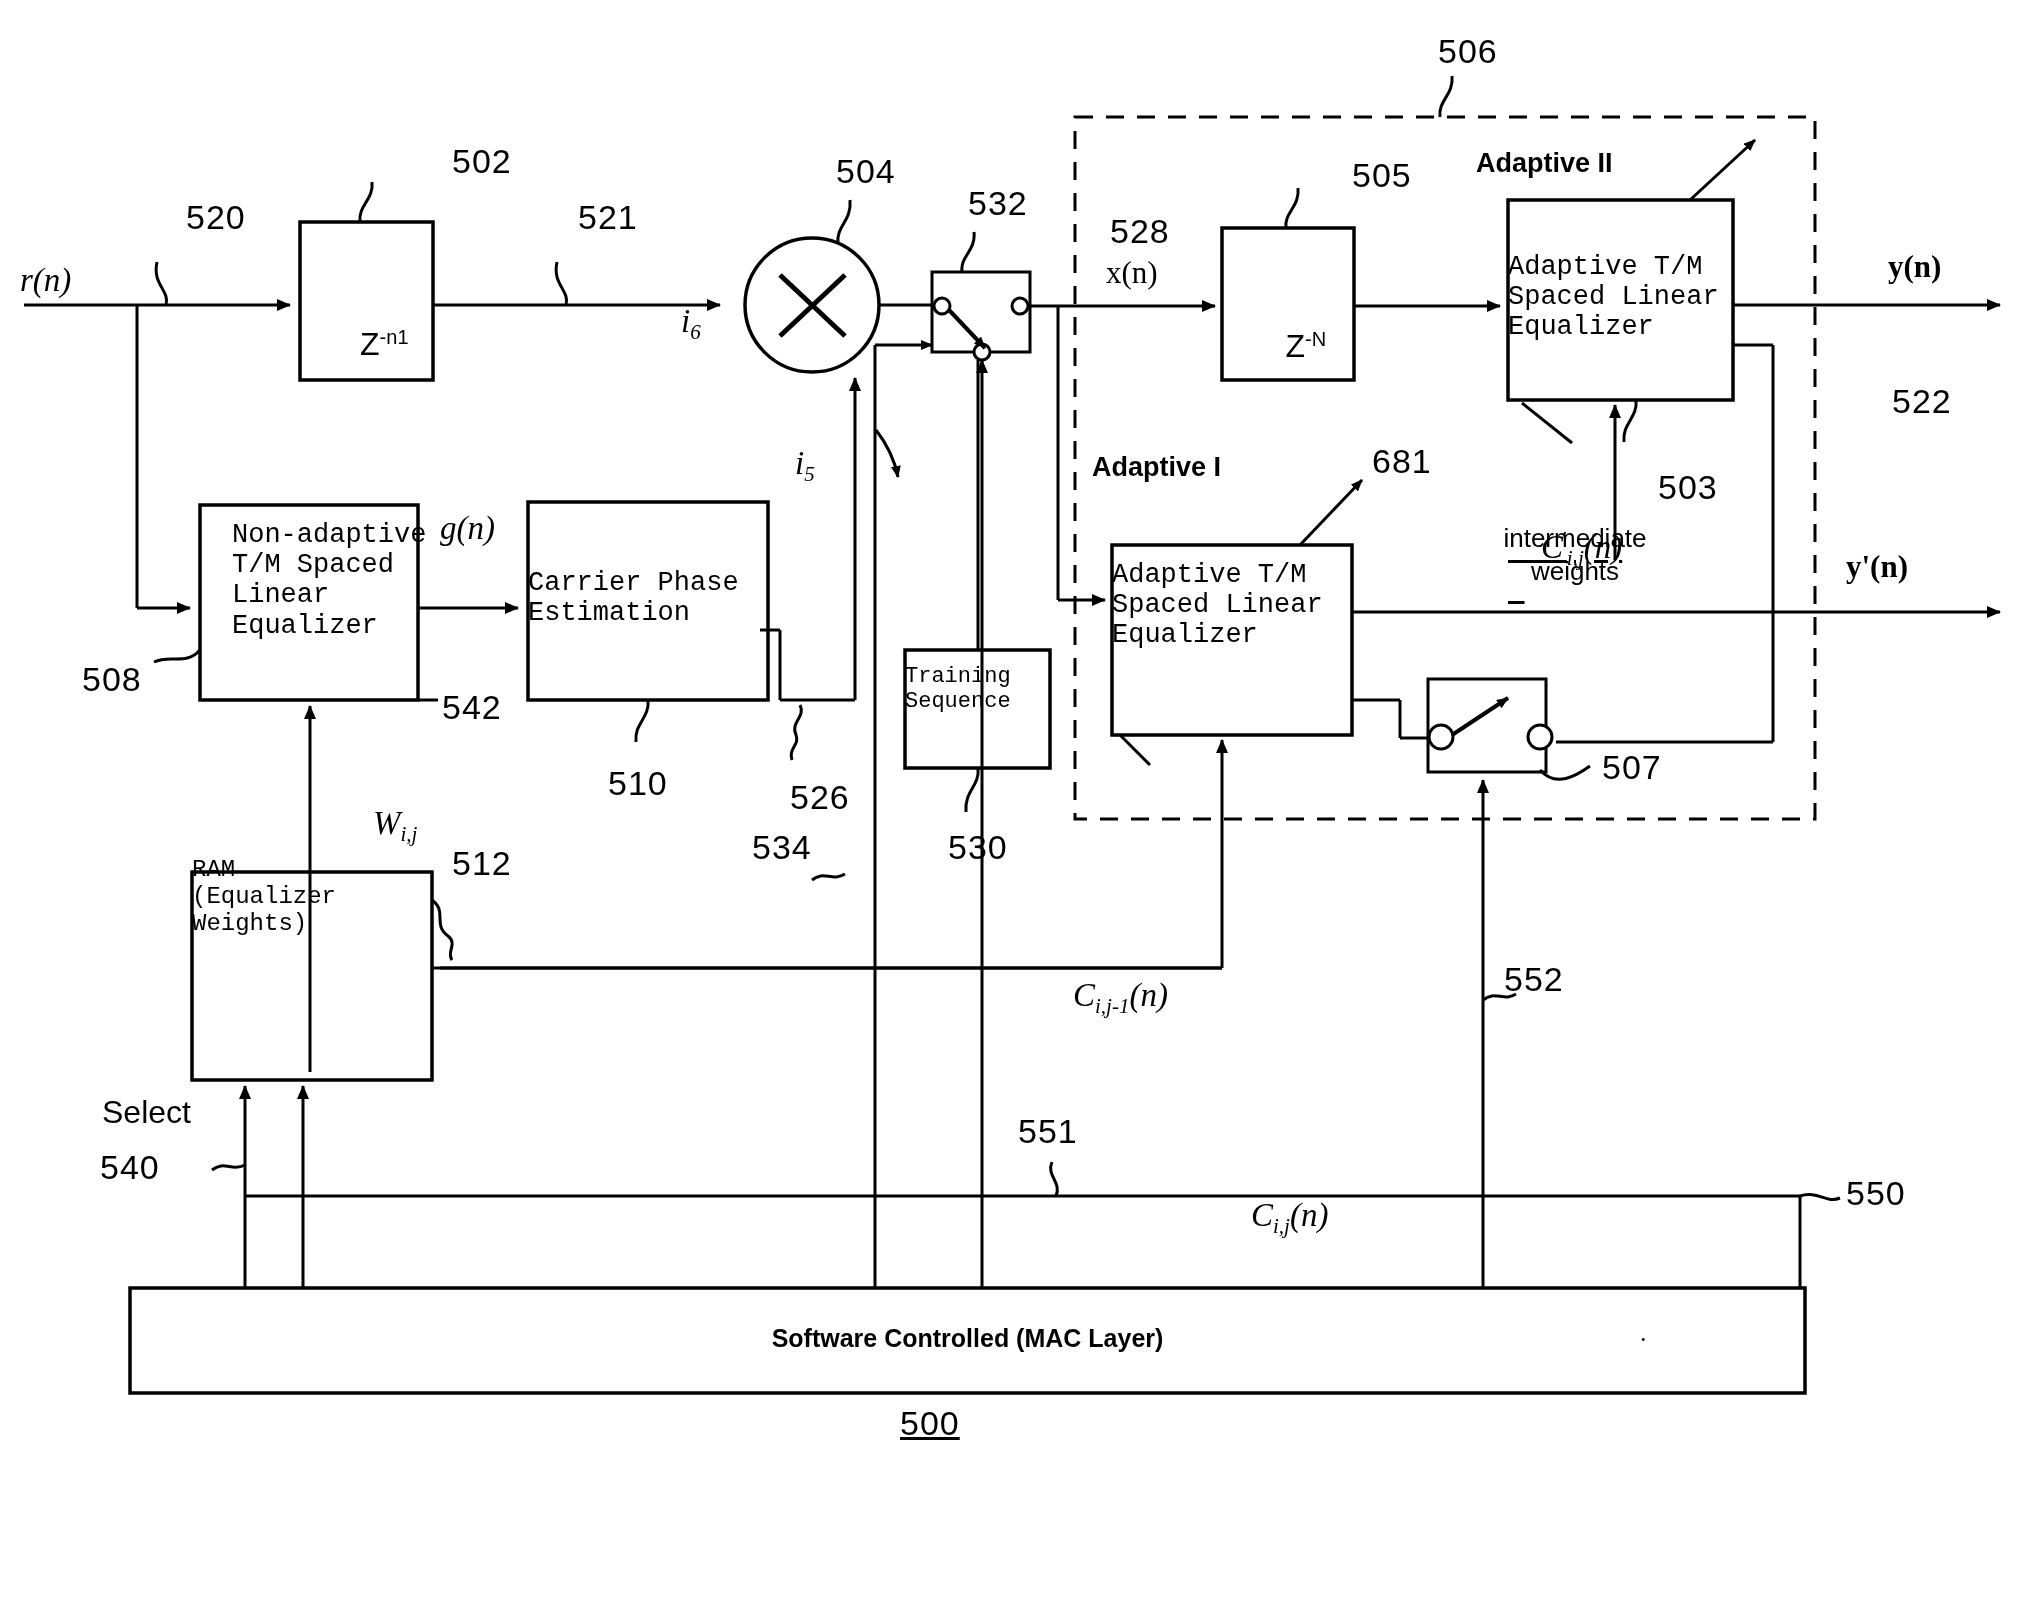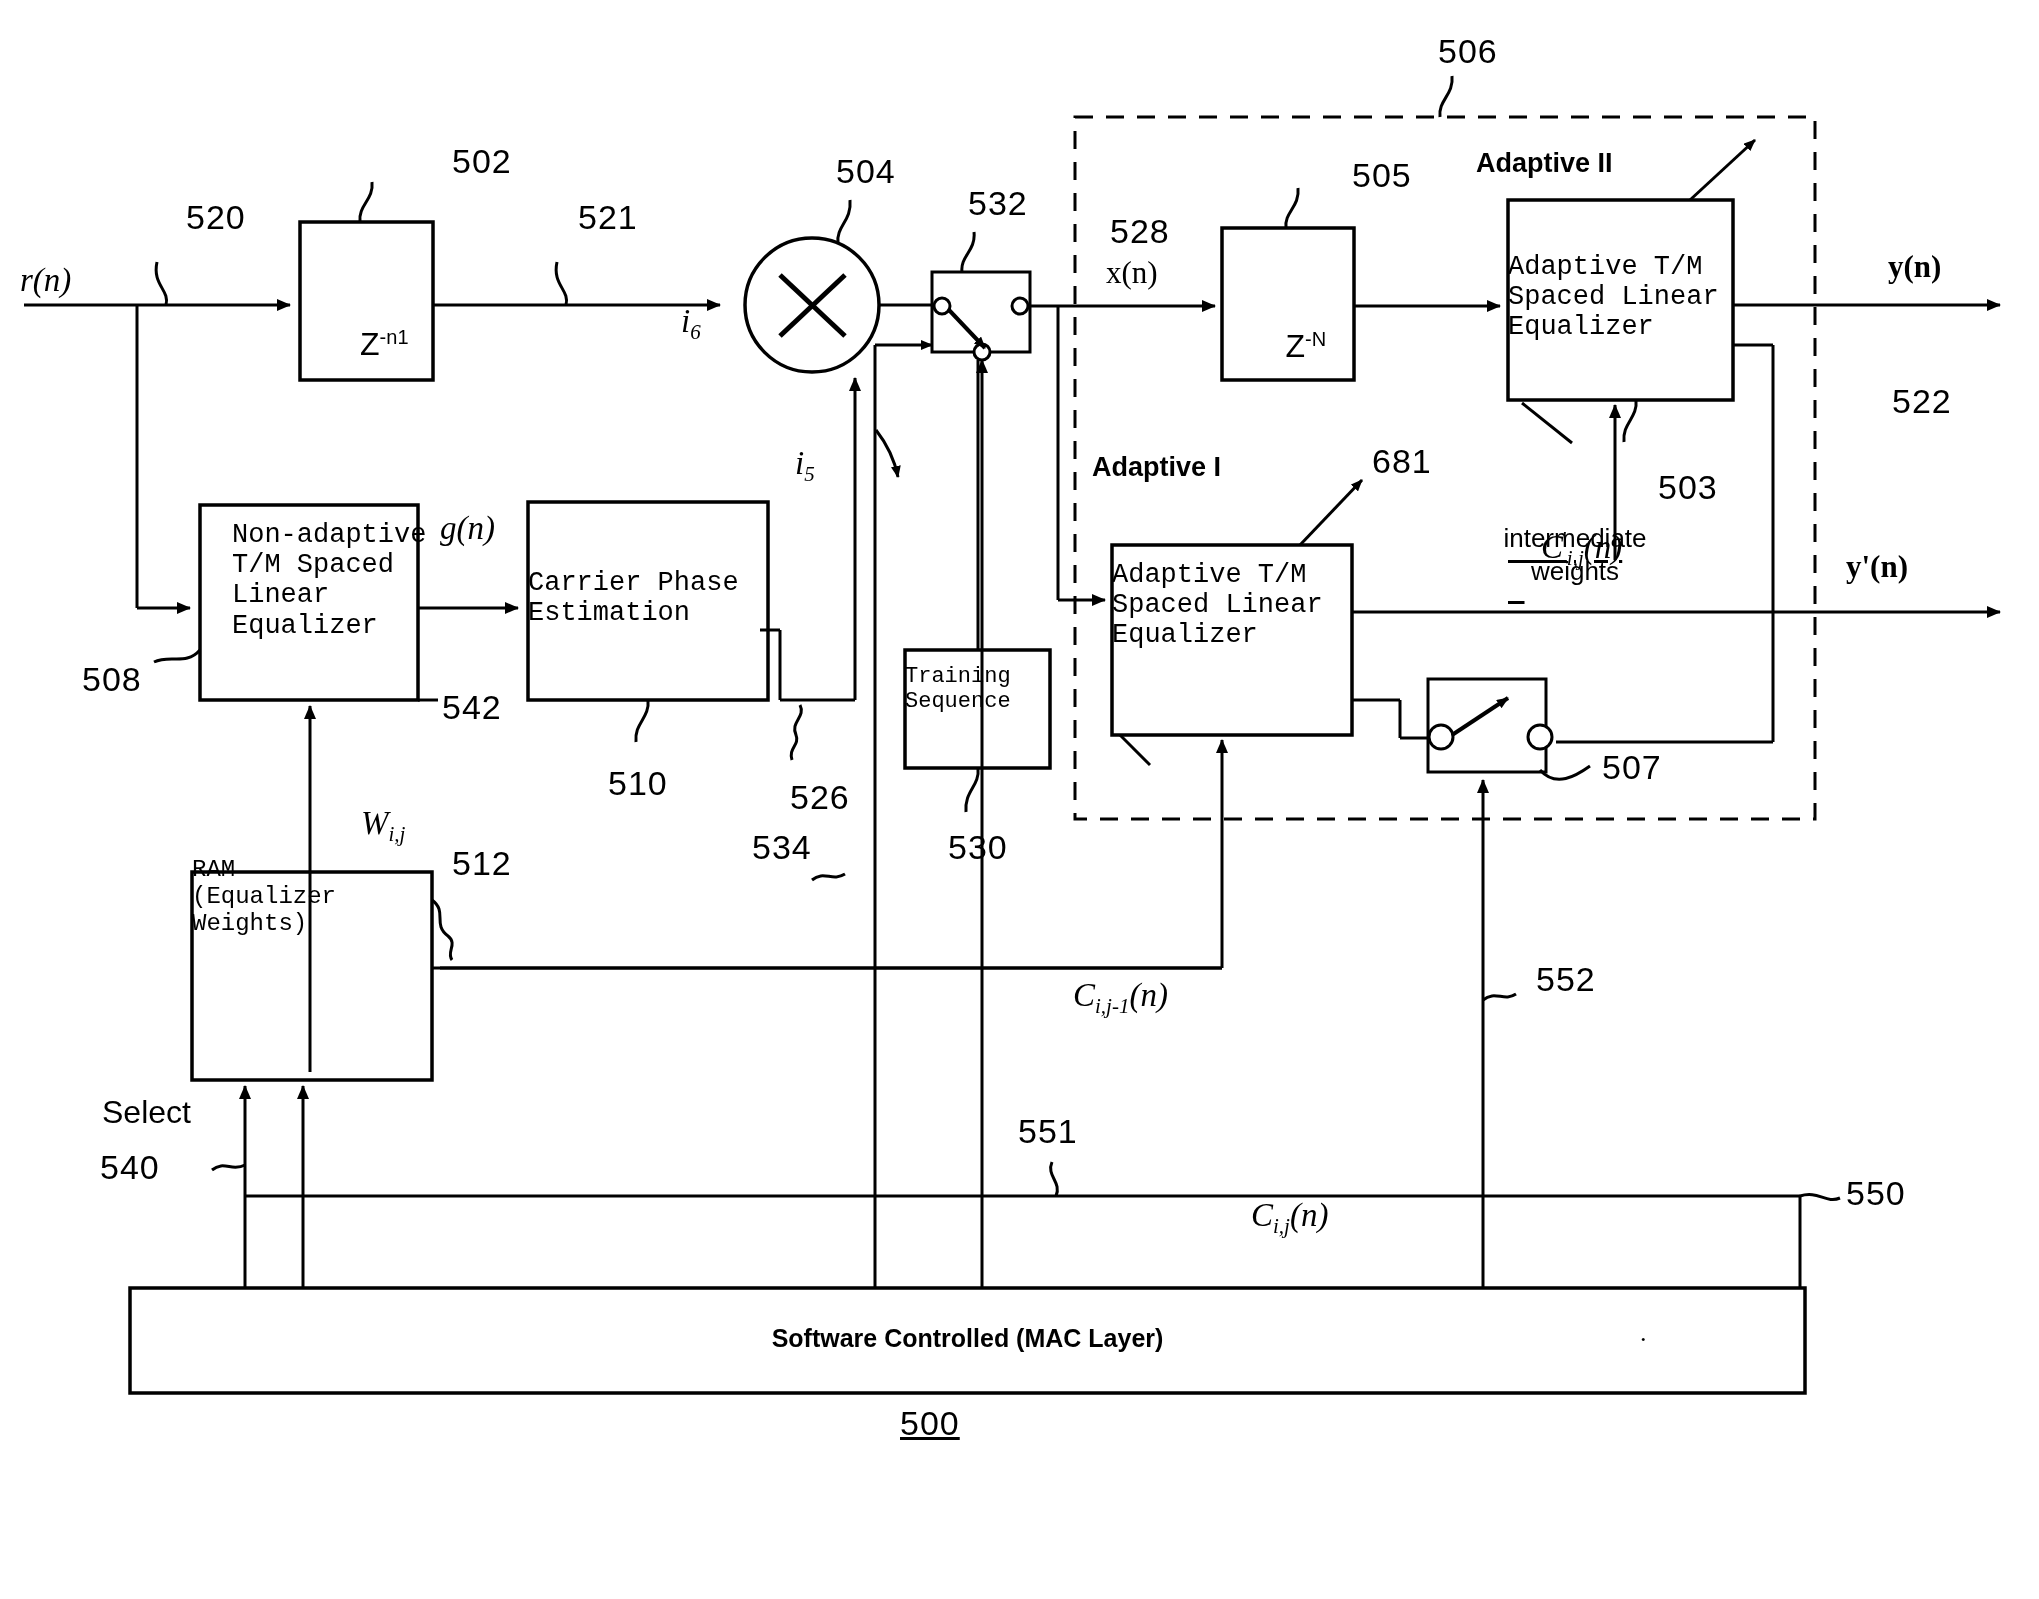--- a/index.html
+++ b/index.html
@@ -302,21 +302,21 @@
 
   <div class="lbl ref" style="left:442px; top:688px;">542</div>
 
   <div class="lbl sig" style="left:440px; top:510px;">g(n)</div>
 
   <div class="lbl boxtext" style="left: 528px; top: 568px; width: 240px; white-space: pre-line;">Carrier Phase
 Estimation</div>
 
   <div class="lbl ref" style="left:608px; top:764px;">510</div>
 
-  <div class="lbl sig" style="left:328px; top:768px;">
+  <div class="lbl sig" style="left:340px; top:768px;">
     <span>W</span><span class="sub">i,j</span>
   </div>
 
   <div class="lbl boxtext sm" style="left: 192px; top: 857px; width: 272px; white-space: pre-line;">RAM
 (Equalizer
 Weights)</div>
 
   <div class="lbl ref" style="left:452px; top:844px;">512</div>
 
   <div class="lbl plain" style="left:102px; top:1095px; font-size:32px;">Select</div>
@@ -367,21 +367,21 @@
 Equalizer</div>
 
   <div class="lbl ref" style="left:1372px; top:442px;">681</div>
 
   <div class="lbl ref" style="left:1602px; top:748px;">507</div>
 
   <div class="lbl sig" style="left:1040px; top:940px;">
     <span>C</span><span class="sub">i,j-1</span><span>(n)</span>
   </div>
 
-  <div class="lbl ref" style="left:1536px; top:960px;">552</div>
+  <div class="lbl ref" style="left:1504px; top:960px;">552</div>
 
   <div class="lbl ref" style="left:1018px; top:1112px;">551</div>
 
   <div class="lbl sig" style="left:1218px; top:1160px;">
     <span>C</span><span class="sub">i,j</span><span>(n)</span>
   </div>
 
   <div class="lbl ref" style="left:1846px; top:1174px;">550</div>
 
   <div class="lbl mac" style="left:130px; top:1324px; width:1675px; text-align:center;">Software Controlled (MAC Layer)</div>

